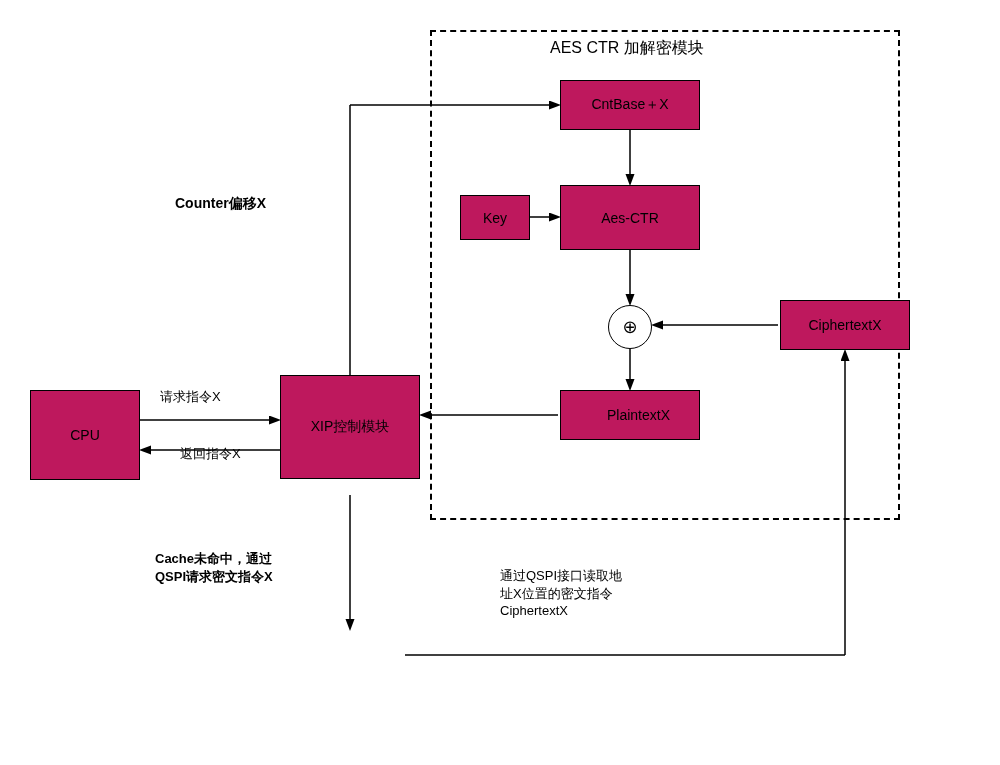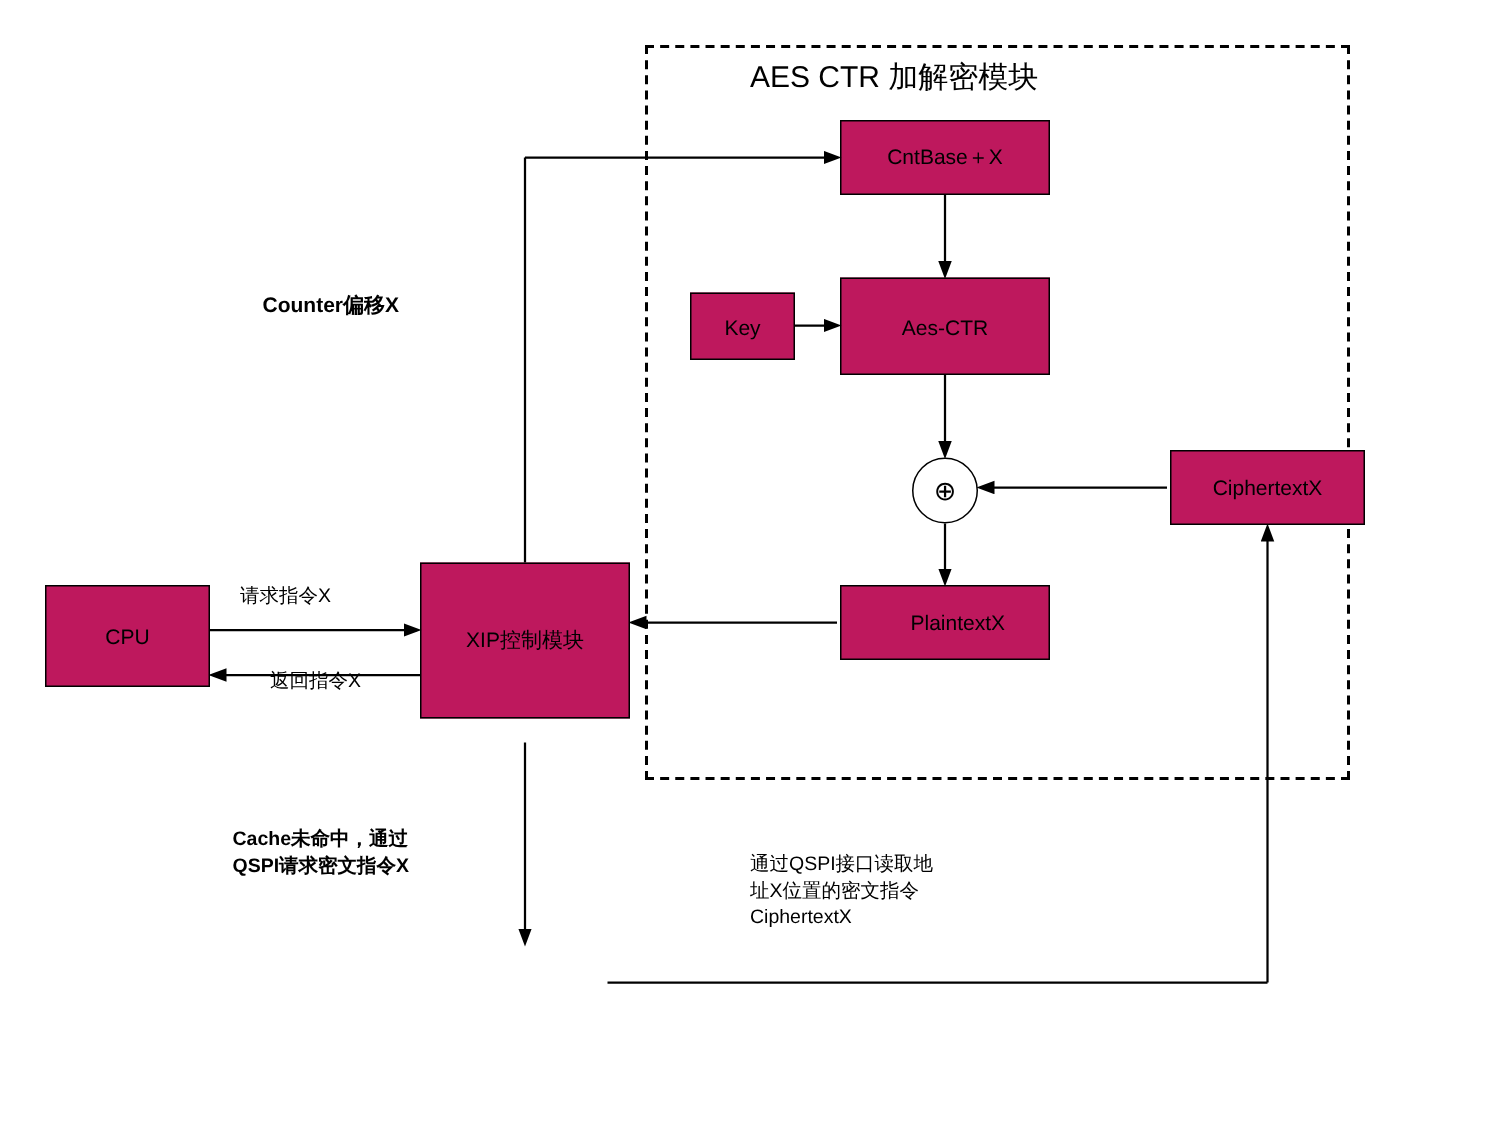--- a/index.html
+++ b/index.html
@@ -63,23 +63,23 @@
     }
   </style>
 </head>
 <body>
 
 <div class="diagram-container">
 
   <div class="dashed-region" style="left:430px; top:30px; width:470px; height:490px;">
   </div>
 
-  <div class="label" style="left:500px; top:38px; font-size:20px;">AES CTR 加解密模块</div>
+  <div class="label" style="left:550px; top:38px; font-size:16px;">AES CTR 加解密模块</div>
 
-  <div class="box" style="left:30px; top:390px; width:110px; height:68px;">
+  <div class="box" style="left:30px; top:390px; width:110px; height:90px;">
     <span>CPU</span>
   </div>
 
   <div class="box" style="left:280px; top:375px; width:140px; height:104px;">
     <span>XIP控制模块</span>
   </div>
 
   <div class="box" style="left:560px; top:80px; width:140px; height:50px;">
     <span>CntBase＋X</span>
   </div>

